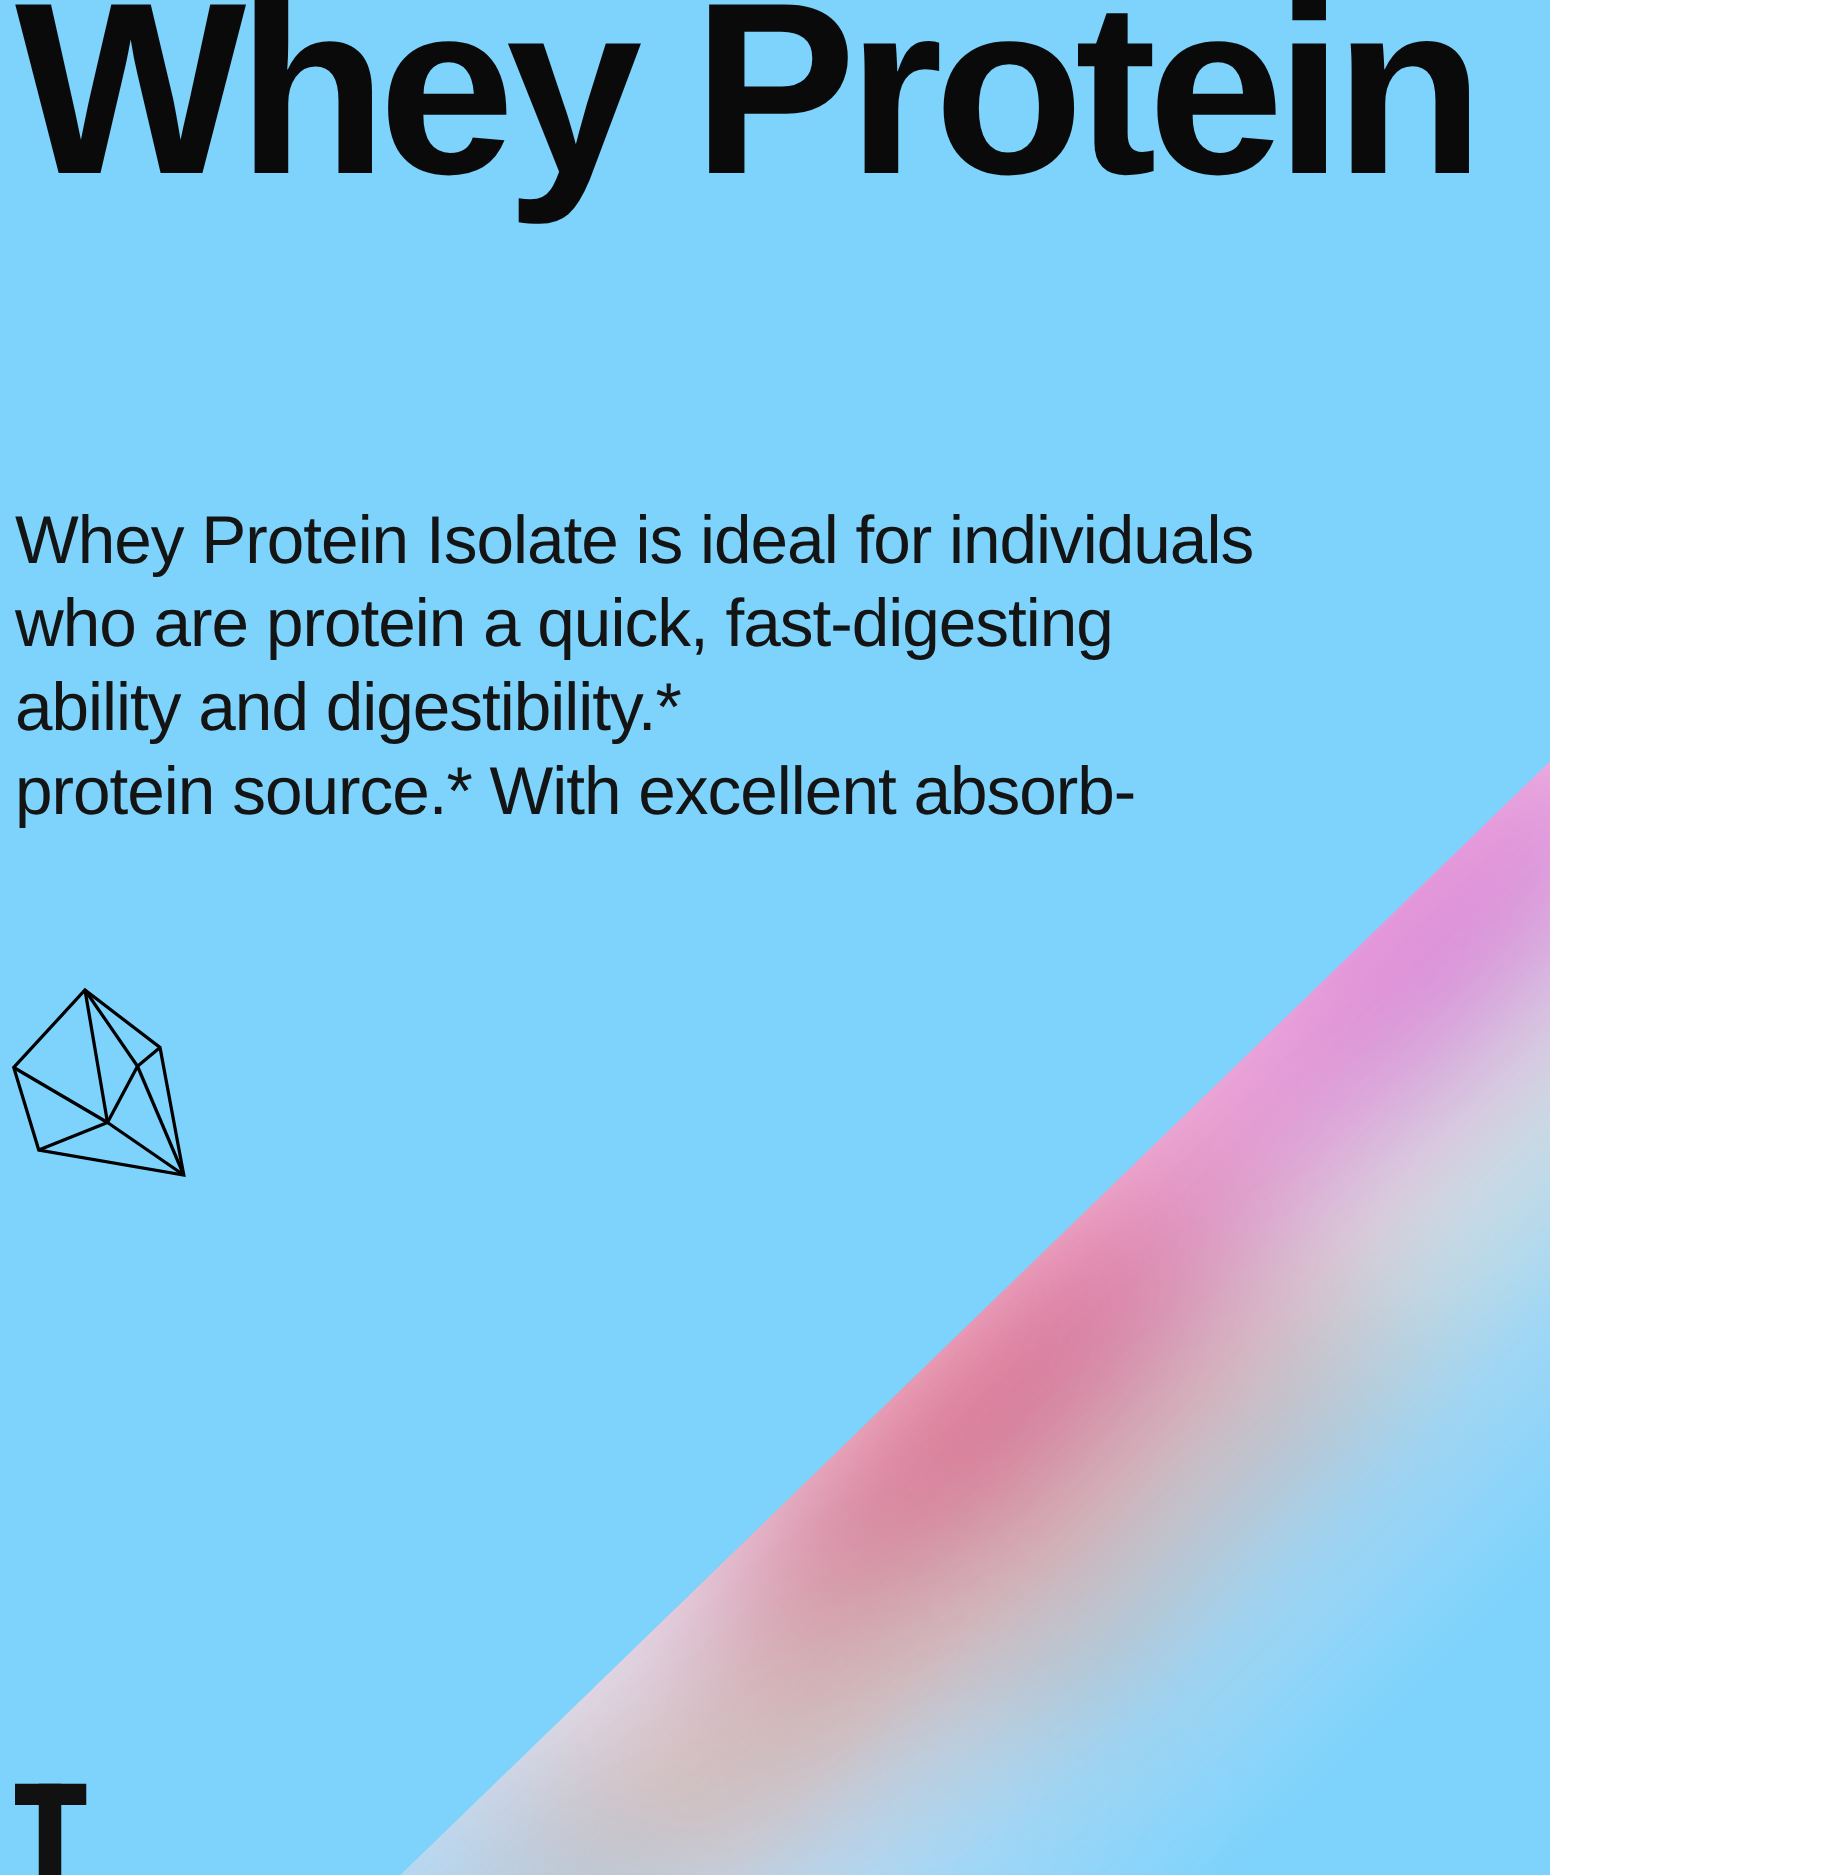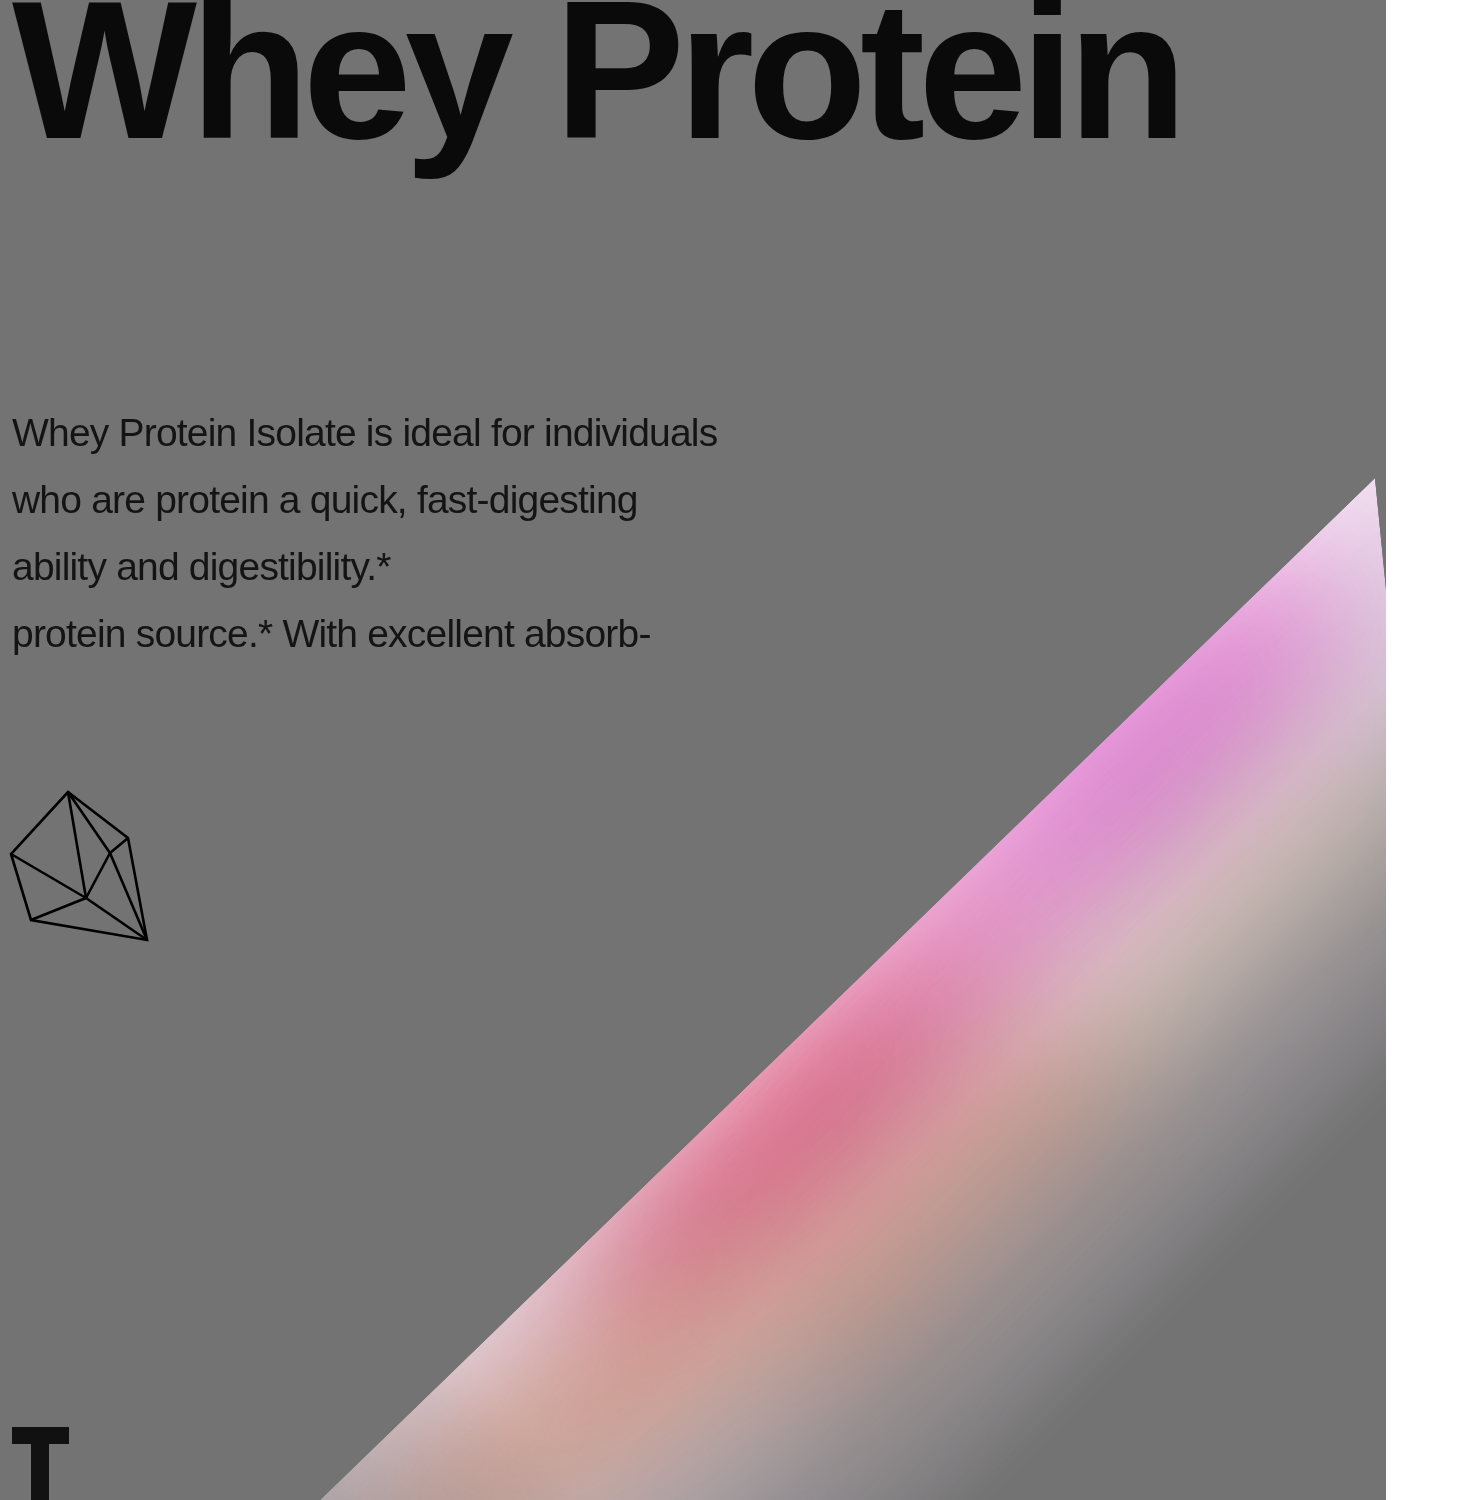--- a/index.html
+++ b/index.html
@@ -6,24 +6,24 @@
     margin: 0;
     padding: 0;
     background: #ffffff;
   }
   body {
     font-family: "Liberation Sans", sans-serif;
     -webkit-font-smoothing: antialiased;
   }
   #page {
     position: relative;
-    width: 1386px;
+    width: 1240px;
     height: 1500px;
     overflow: hidden;
-    background: #737373;
+    background: #7dd3fc;
   }
 
   
   #gradient-art {
     position: absolute;
     left: 0;
     top: 0;
     width: 1476px;
     height: 1500px;
     pointer-events: none;
@@ -52,21 +52,21 @@
   #body-block {
     position: absolute;
     left: 12px;
     top: 399px;
     width: 1080px;
     z-index: 3;
   }
   .body-line {
     font-family: "Liberation Sans", sans-serif;
     font-weight: 500;
-    font-size: 39px;
+    font-size: 54px;
     line-height: 67px;
     letter-spacing: -0.8px;
     color: #141414;
     white-space: nowrap;
   }
 
   
   #crystal-icon {
     position: absolute;
     left: 6px;

